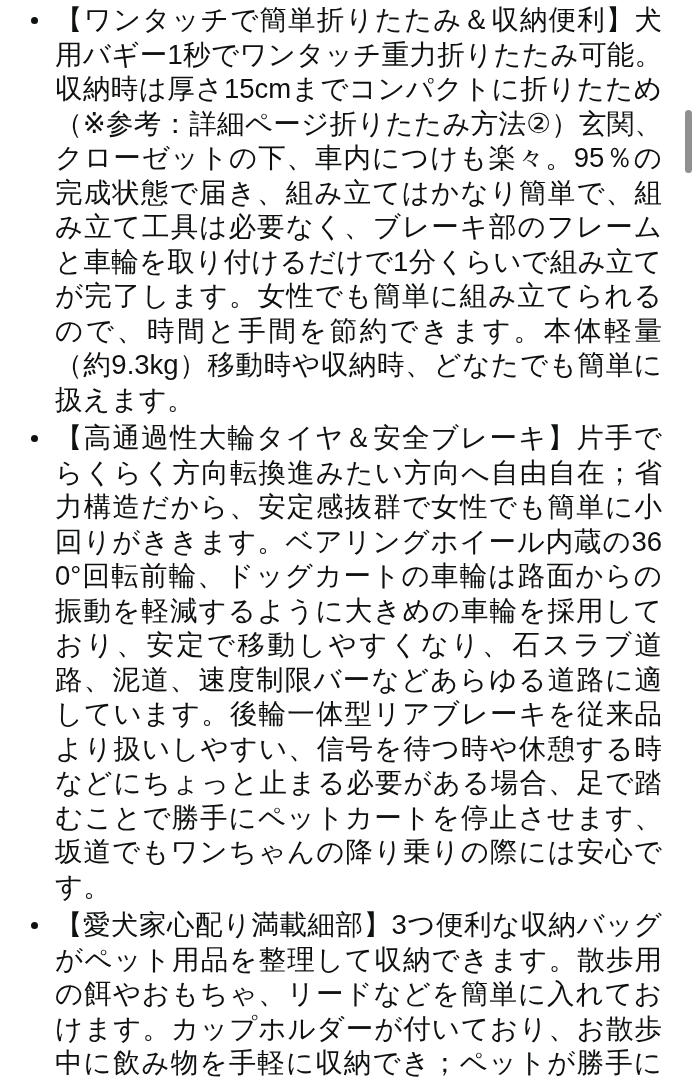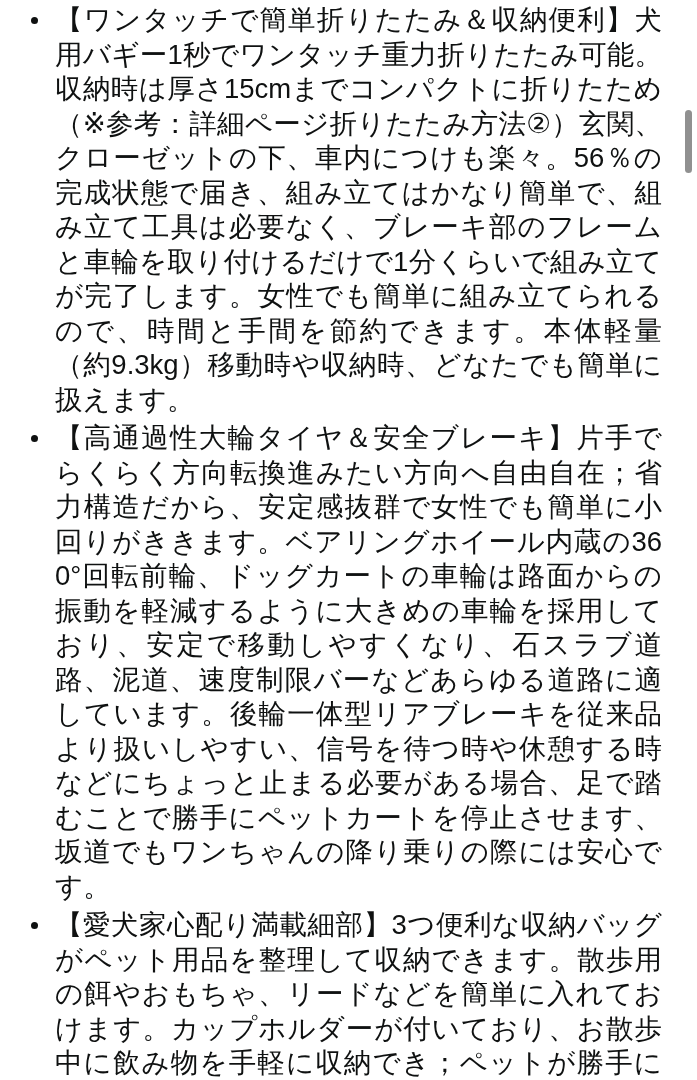--- a/index.html
+++ b/index.html
@@ -53,21 +53,21 @@
     background: #909090;
   }
 </style>
 </head>
 <body>
 
 <div class="page">
   <ul class="bullets">
     <li class="bullet-item">
       <span class="bullet-dot"></span>
-      <span class="bullet-text">【ワンタッチで簡単折りたたみ＆収納便利】犬用バギー1秒でワンタッチ重力折りたたみ可能。収納時は厚さ15cmまでコンパクトに折りたため（※参考：詳細ページ折りたたみ方法②）玄関、クローゼットの下、車内につけも楽々。56％の完成状態で届き、組み立てはかなり簡単で、組み立て工具は必要なく、ブレーキ部のフレームと車輪を取り付けるだけで1分くらいで組み立てが完了します。女性でも簡単に組み立てられるので、時間と手間を節約できます。本体軽量（約9.3kg）移動時や収納時、どなたでも簡単に扱えます。</span>
+      <span class="bullet-text">【ワンタッチで簡単折りたたみ＆収納便利】犬用バギー1秒でワンタッチ重力折りたたみ可能。収納時は厚さ15cmまでコンパクトに折りたため（※参考：詳細ページ折りたたみ方法②）玄関、クローゼットの下、車内につけも楽々。95％の完成状態で届き、組み立てはかなり簡単で、組み立て工具は必要なく、ブレーキ部のフレームと車輪を取り付けるだけで1分くらいで組み立てが完了します。女性でも簡単に組み立てられるので、時間と手間を節約できます。本体軽量（約9.3kg）移動時や収納時、どなたでも簡単に扱えます。</span>
     </li>
     <li class="bullet-item">
       <span class="bullet-dot"></span>
       <span class="bullet-text">【高通過性大輪タイヤ＆安全ブレーキ】片手でらくらく方向転換進みたい方向へ自由自在；省力構造だから、安定感抜群で女性でも簡単に小回りがききます。ベアリングホイール内蔵の360°回転前輪、ドッグカートの車輪は路面からの振動を軽減するように大きめの車輪を採用しており、安定で移動しやすくなり、石スラブ道路、泥道、速度制限バーなどあらゆる道路に適しています。後輪一体型リアブレーキを従来品より扱いしやすい、信号を待つ時や休憩する時などにちょっと止まる必要がある場合、足で踏むことで勝手にペットカートを停止させます、坂道でもワンちゃんの降り乗りの際には安心です。</span>
     </li>
     <li class="bullet-item">
       <span class="bullet-dot"></span>
       <span class="bullet-text">【愛犬家心配り満載細部】3つ便利な収納バッグがペット用品を整理して収納できます。散歩用の餌やおもちゃ、リードなどを簡単に入れておけます。カップホルダーが付いており、お散歩中に飲み物を手軽に収納でき；ペットが勝手に脱走しないように、2つの安全ロープが装備されていま</span>
     </li>
   </ul>

